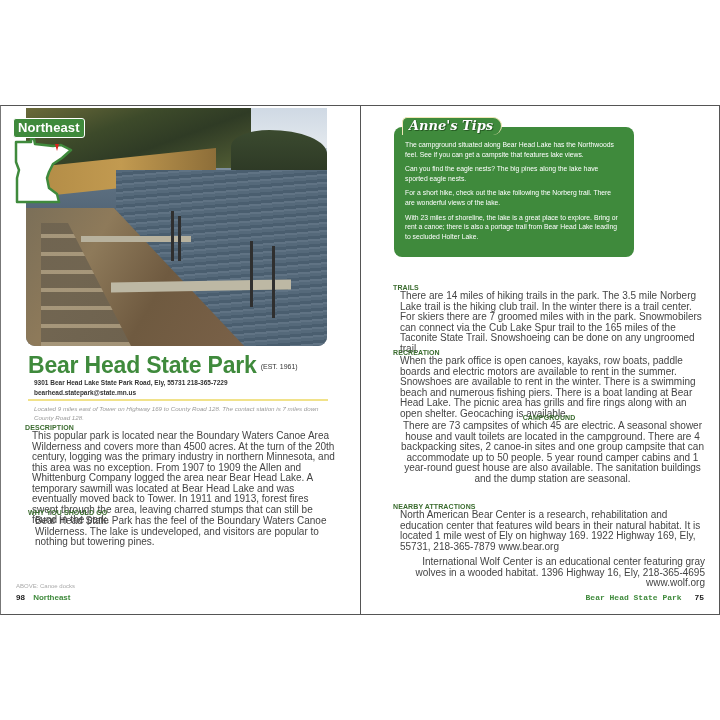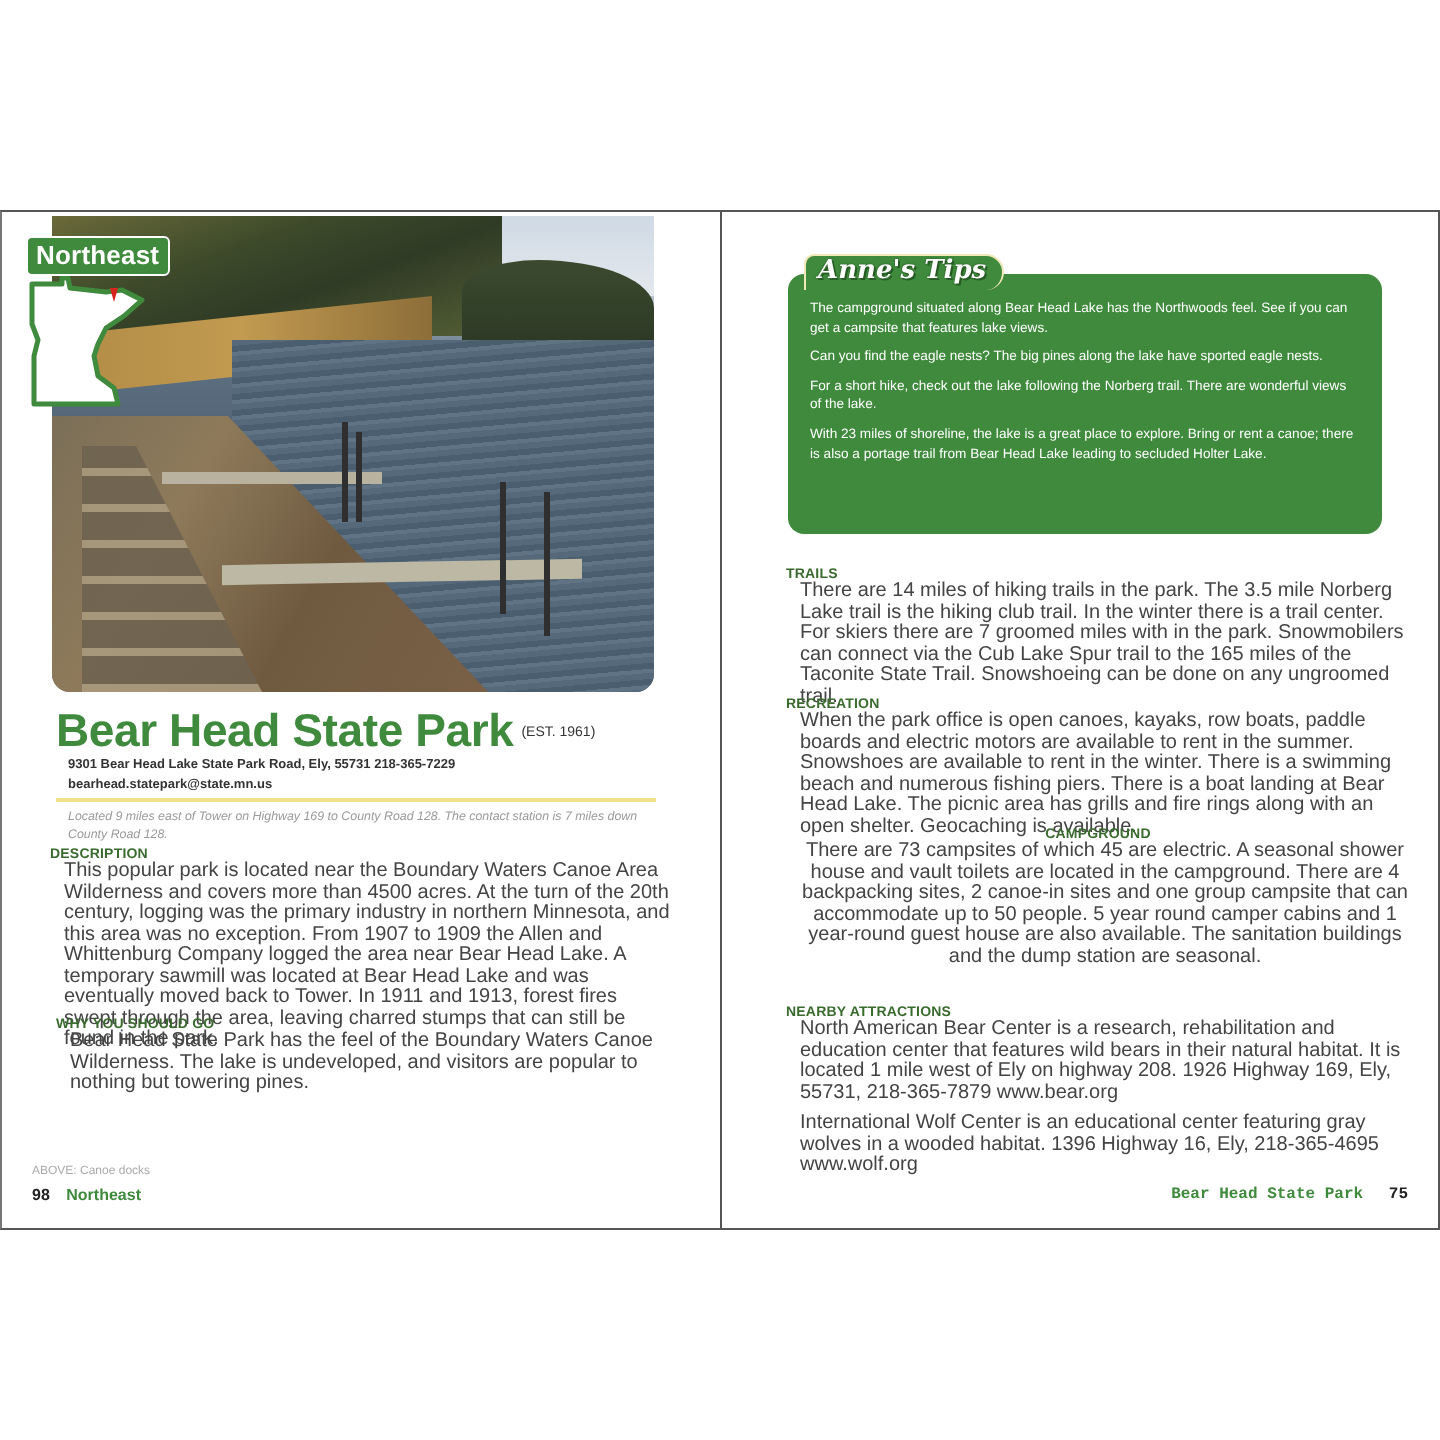--- a/index.html
+++ b/index.html
@@ -41,29 +41,29 @@
   
   .park-title { position: absolute; left: 27px; top: 246px; font-size: 23px; font-weight: bold; color: #3f8a3c; letter-spacing: -0.2px; white-space: nowrap; }
   .est { font-size: 7px; color: #333; font-weight: normal; margin-left: 4px; letter-spacing: 0; vertical-align: middle; }
   .address { position: absolute; left: 33px; top: 272px; font-size: 6.5px; font-weight: bold; color: #333; line-height: 10px; }
   .divider-yellow { position: absolute; left: 27px; top: 293px; width: 300px; height: 2px; background: #f1e28a; }
   .location-note { position: absolute; left: 33px; top: 298px; width: 295px; font-size: 6.2px; font-style: italic; color: #9a9a9a; line-height: 9px; }
 
   .section { position: absolute; }
   .section-heading { font-size: 7px; font-weight: bold; color: #3a6b2e; letter-spacing: 0.1px; }
   .section-body { font-size: 10px; color: #444; line-height: 10.5px; padding-left: 7px; }
-  .section-body p + p { margin-top: 5px; }
+  .section-body p + p { margin-top: 5px; text-align: right; }
 
   .caption { position: absolute; left: 15px; top: 477px; font-size: 6px; color: #aaa; }
   .folio-left { position: absolute; left: 15px; top: 487px; font-size: 8px; font-weight: bold; }
   .folio-left .num { color: #222; margin-right: 6px; }
   .folio-left .sec { color: #3f8a3c; }
 
   
-  .tips { position: absolute; left: 33px; top: 31px; width: 297px; height: 130px; background: #3f8a3c; border-radius: 8px; color: #fff; padding: 13px 12px 0 11px; }
+  .tips { position: absolute; left: 33px; top: 21px; width: 240px; height: 130px; background: #3f8a3c; border-radius: 8px; color: #fff; padding: 13px 12px 0 11px; }
   .tips-title { position: absolute; left: 8px; top: -10px; font-family: "DejaVu Serif", serif; font-style: italic; font-weight: bold; font-size: 13px; color: #fff;
     background: #3f8a3c; padding: 0 8px 2px 6px; border-radius: 8px 14px 14px 0; text-shadow: 0 0 1px #1f4a1c, 1px 1px 0 #285e25; border: 1.5px solid #f1e8b8; border-bottom: none; }
   .tips-body { font-size: 6.8px; line-height: 9.6px; }
   .tips-body p + p { margin-top: 5px; }
 
   .folio-right { position: absolute; right: 15px; top: 487px; font-size: 8px; font-weight: bold; font-family: Liberation Mono, monospace; }
   .folio-right .sec { color: #3f8a3c; margin-right: 8px; }
   .folio-right .num { color: #222; }
 </style>
 </head>
@@ -152,21 +152,21 @@
 
     <div class="section" style="left:32px;top:308px;width:312px;text-align:center;">
       <div class="section-heading">CAMPGROUND</div>
       <div class="section-body">There are 73 campsites of which 45 are electric. A seasonal shower house and vault toilets are located in the campground. There are 4 backpacking sites, 2 canoe-in sites and one group campsite that can accommodate up to 50 people.  5 year round camper cabins and 1 year-round guest house are also available. The sanitation buildings and the dump station are seasonal.</div>
     </div>
 
 
     <div class="section" style="left:32px;top:397px;width:312px;">
       <div class="section-heading">NEARBY ATTRACTIONS</div>
       <div class="section-body">
-        <p>North American Bear Center is a research, rehabilitation and education center that features wild bears in their natural habitat. It is located 1 mile west of Ely on highway 208.  1926 Highway 169, Ely, 55731, 218-365-7879  www.bear.org</p>
+        <p>North American Bear Center is a research, rehabilitation and education center that features wild bears in their natural habitat. It is located 1 mile west of Ely on highway 169.  1922 Highway 169, Ely, 55731, 218-365-7879  www.bear.org</p>
         <p>International Wolf Center is an educational center featuring gray wolves in a wooded habitat. 1396 Highway 16, Ely, 218-365-4695  www.wolf.org</p>
       </div>
     </div>
 
     <div class="folio-right">
       <span class="sec">Bear Head State Park</span>
       <span class="num">75</span>
     </div>
   </div>
 </div>

